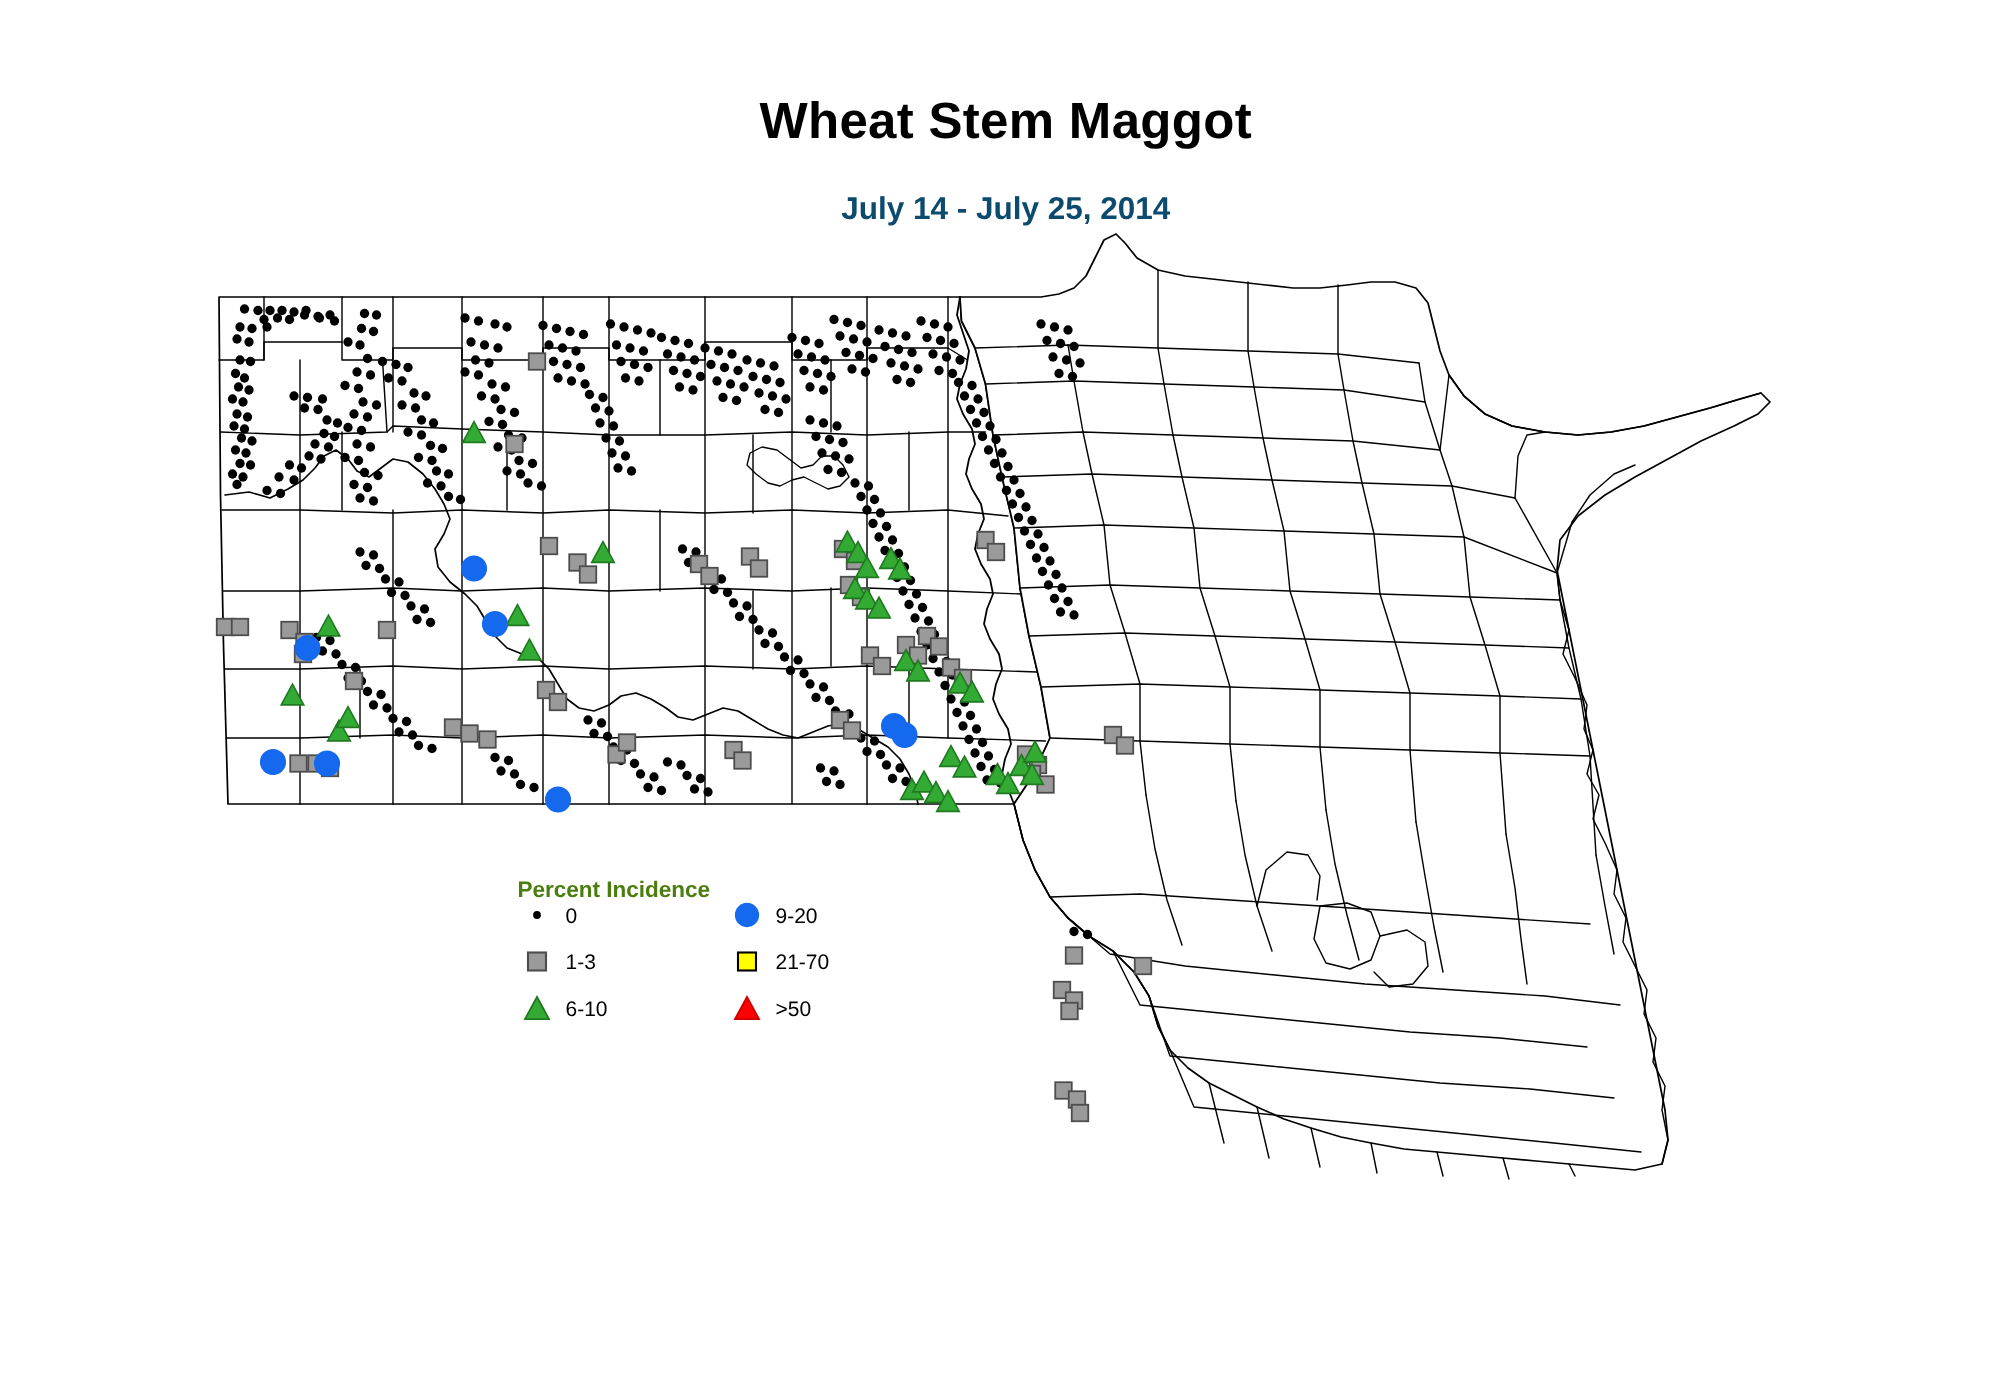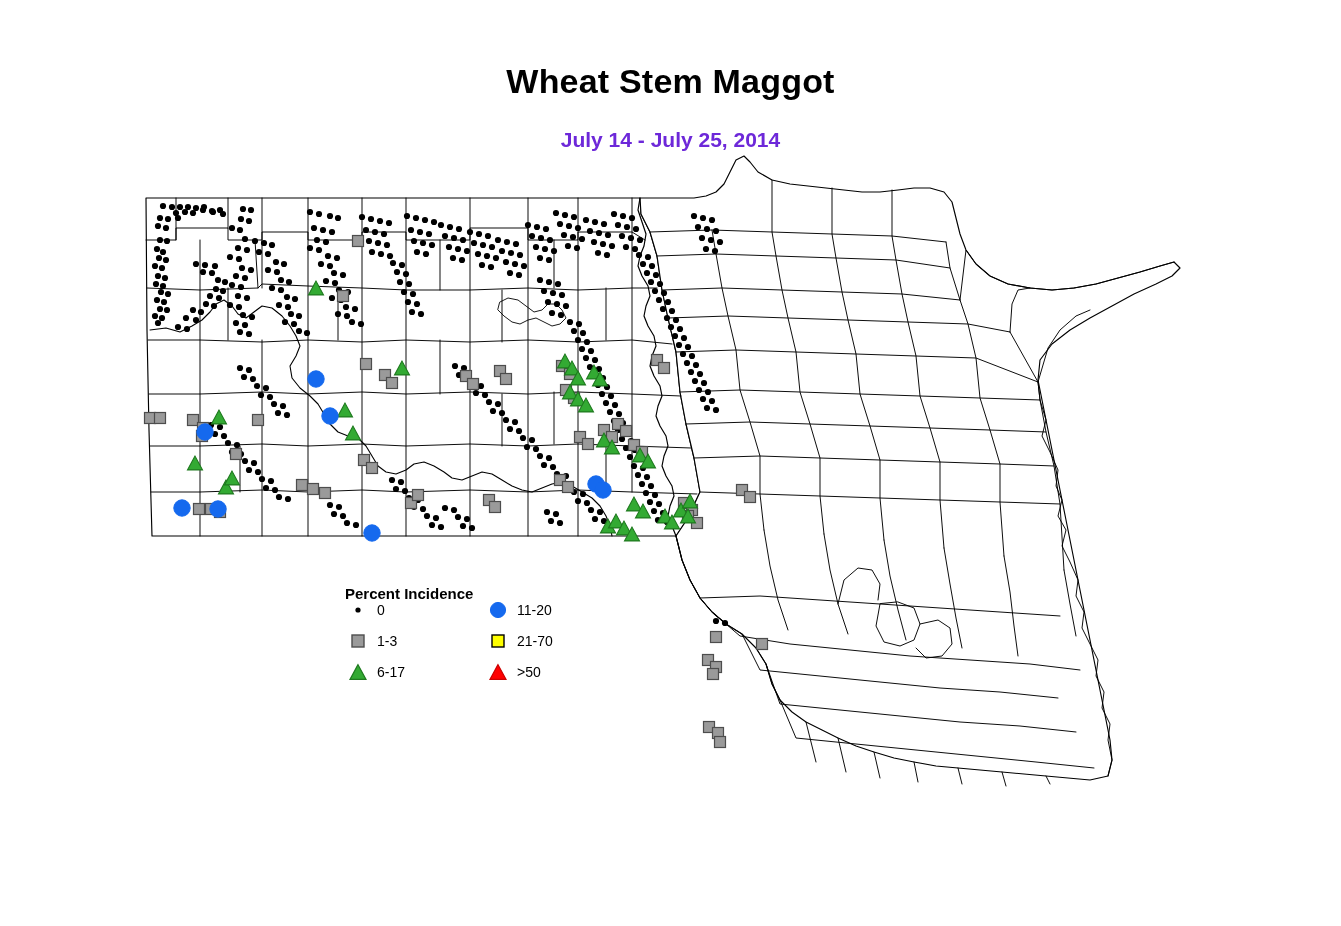--- a/index.html
+++ b/index.html
@@ -32,21 +32,21 @@
     letter-spacing: 0.2px;
   }
   .subtitle {
     position: absolute;
     top: 128px;
     left: 0;
     width: 1341px;
     text-align: center;
     font-size: 21px;
     font-weight: bold;
-    color: #6d28d9;
+    color: #0c4a6e;
   }
   #map-wrap {
     position: absolute;
     left: 0;
     top: 0;
     width: 1341px;
     height: 926px;
   }
   svg.mapsvg {
     display: block;
@@ -56,21 +56,21 @@
   .legend {
     position: absolute;
     left: 345px;
     top: 585px;
     width: 220px;
     height: 125px;
   }
   .legend-title {
     font-size: 15px;
     font-weight: bold;
-    color: #000000;
+    color: #4d7c0f;
     margin: 0 0 18px 0;
   }
   .legend-row {
     position: absolute;
     font-size: 14px;
     color: #000;
     white-space: nowrap;
   }
   .legend-sym {
     position: absolute;
@@ -765,27 +765,27 @@
         <div class="legend-row" style="left: 0px; top: 47px;">
           <span class="legend-sym"><svg width="26" height="18" viewBox="0 0 26 18">
               <rect x="7" y="3" width="12" height="12" fill="#9a9a9a" stroke="#4d4d4d" stroke-width="1.4"></rect>
             </svg></span>
           <span class="legend-lab">1-3</span>
         </div>
         <div class="legend-row" style="left: 0px; top: 78px;">
           <span class="legend-sym"><svg width="26" height="18" viewBox="0 0 26 18">
               <polygon points="13,1.6399999999999997 5,16.36 21,16.36" fill="#33aa33" stroke="#1f7a1f" stroke-width="1.2"></polygon>
             </svg></span>
-          <span class="legend-lab">6-17</span>
+          <span class="legend-lab">6-10</span>
         </div>
         <div class="legend-row" style="left: 140px; top: 16px;">
           <span class="legend-sym"><svg width="26" height="18" viewBox="0 0 26 18">
               <circle cx="13" cy="9" r="7.6" fill="#1569ee" stroke="#1569ee" stroke-width="1"></circle>
             </svg></span>
-          <span class="legend-lab">11-20</span>
+          <span class="legend-lab">9-20</span>
         </div>
         <div class="legend-row" style="left: 140px; top: 47px;">
           <span class="legend-sym"><svg width="26" height="18" viewBox="0 0 26 18">
               <rect x="7" y="3" width="12" height="12" fill="#ffff00" stroke="#000000" stroke-width="1.4"></rect>
             </svg></span>
           <span class="legend-lab">21-70</span>
         </div>
         <div class="legend-row" style="left: 140px; top: 78px;">
           <span class="legend-sym"><svg width="26" height="18" viewBox="0 0 26 18">
               <polygon points="13,1.6399999999999997 5,16.36 21,16.36" fill="#ff0000" stroke="#cc0000" stroke-width="1.2"></polygon>

